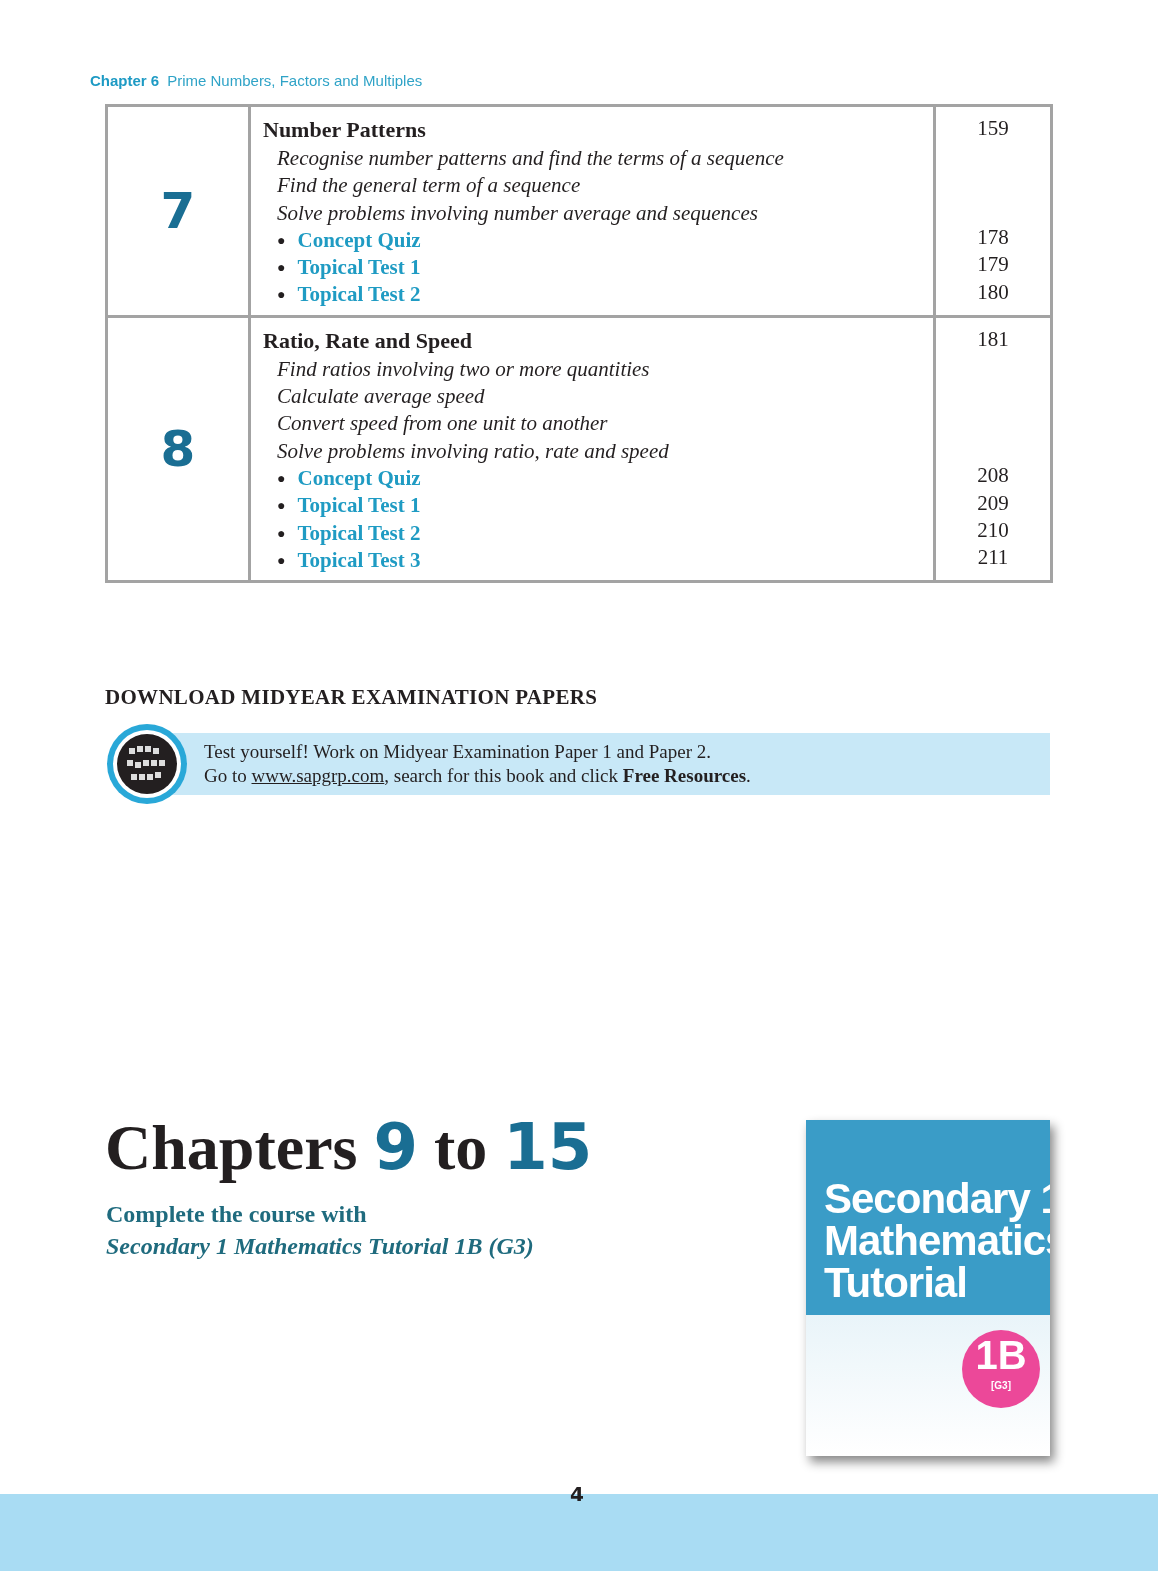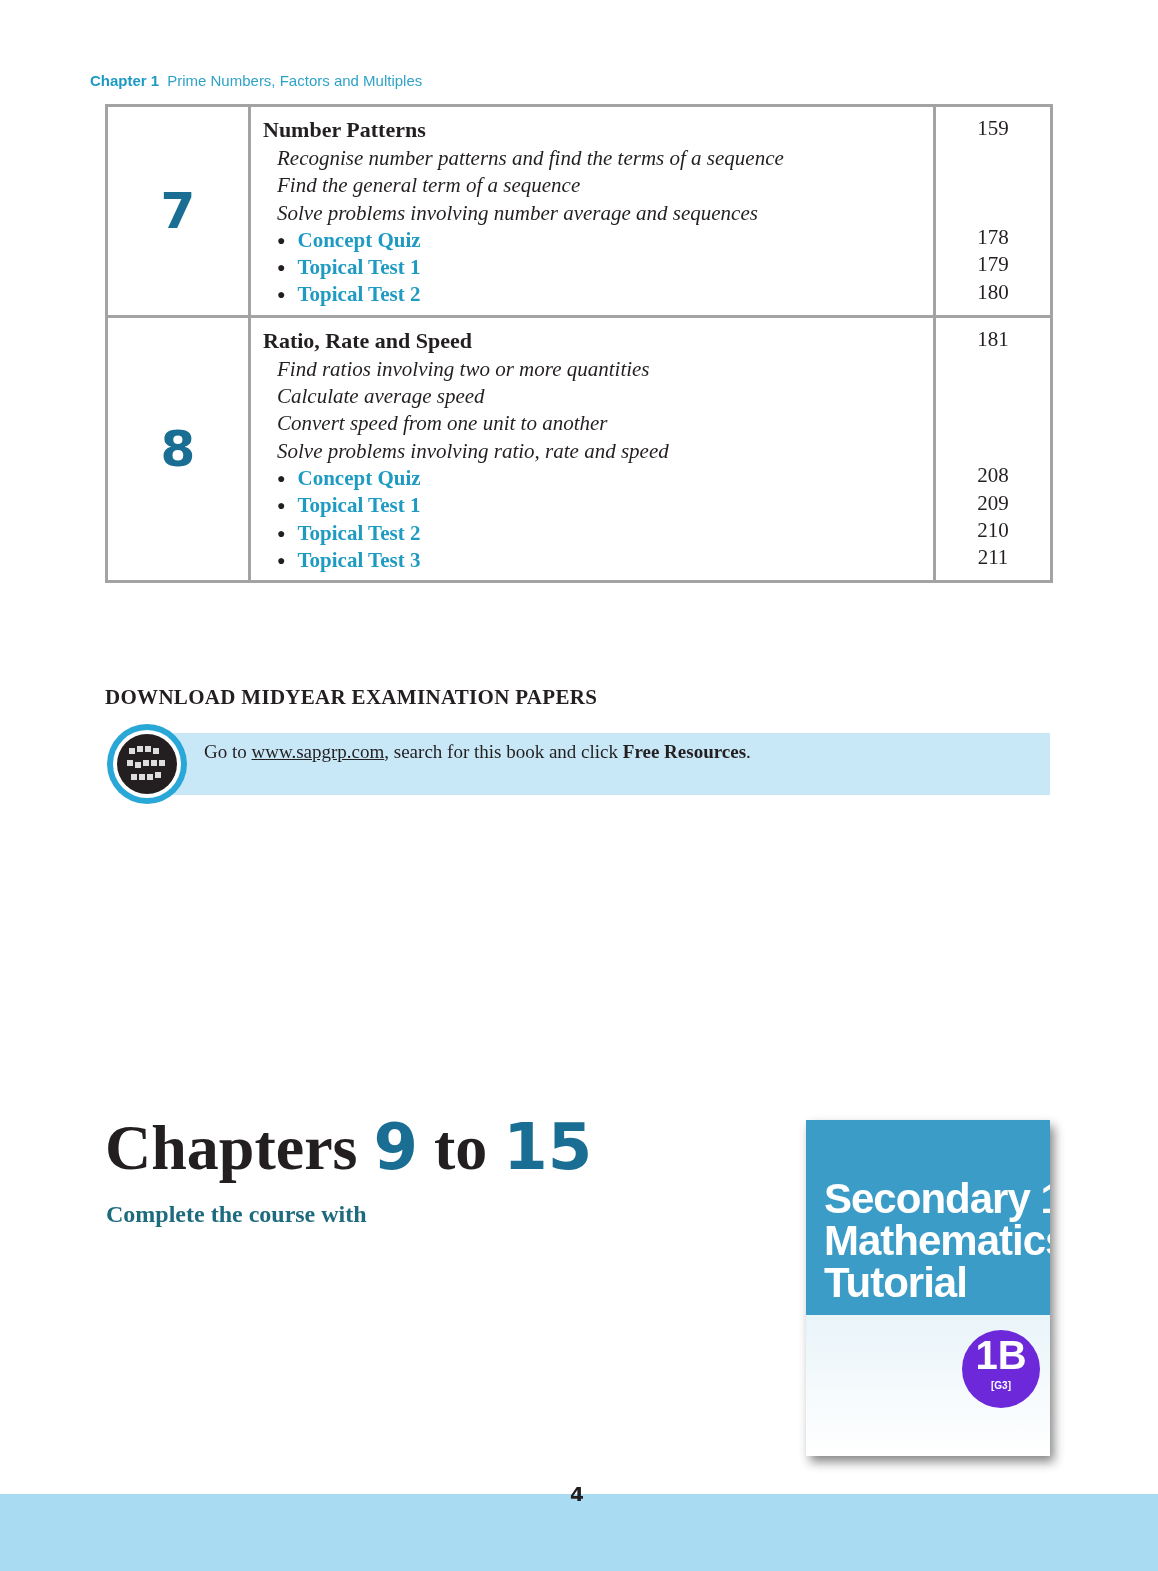--- a/index.html
+++ b/index.html
@@ -23,29 +23,29 @@
   .dl-text{position:absolute;left:204px;top:740px;font-size:19px;line-height:24px;}
   .dl-text a{color:#231f20;}
   .dl-icon{position:absolute;left:105px;top:722px;width:84px;height:84px;}
   .big{position:absolute;left:105px;top:1110px;font-size:64px;font-weight:bold;}
   .big .n{font-family:"DejaVu Sans",sans-serif;color:#1a6e93;}
   .sub{position:absolute;left:106px;top:1198px;font-size:24px;font-weight:bold;color:#1f6b7e;line-height:32px;}
   .sub i{display:block;}
   .cover{position:absolute;left:806px;top:1120px;width:244px;height:336px;background:#3a9cc7;box-shadow:4px 6px 10px #888;font-family:"Liberation Sans",sans-serif;color:#fff;overflow:hidden;}
   .cover .t{position:absolute;left:18px;top:58px;font-size:42px;font-weight:bold;line-height:42px;letter-spacing:-1px;}
   .cover .low{position:absolute;left:0;top:195px;width:244px;height:141px;background:linear-gradient(#e9f4f9,#ffffff);}
-  .cover .badge{position:absolute;left:156px;top:210px;width:78px;height:78px;border-radius:50%;background:#6d28d9;text-align:center;font-size:40px;font-weight:bold;line-height:50px;}
+  .cover .badge{position:absolute;left:156px;top:210px;width:78px;height:78px;border-radius:50%;background:#ec4899;text-align:center;font-size:40px;font-weight:bold;line-height:50px;}
   .cover .badge small{display:block;font-size:10px;line-height:12px;}
   .footer{position:absolute;left:0;top:1494px;width:1158px;height:77px;background:#a9dcf3;}
   .pageno{position:absolute;left:570px;top:1482px;font-family:"DejaVu Sans",sans-serif;font-weight:bold;font-size:20px;}
 </style>
 </head>
 <body>
 
-<div class="running"><b>Chapter 1</b><span>Prime Numbers, Factors and Multiples</span></div>
+<div class="running"><b>Chapter 6</b><span>Prime Numbers, Factors and Multiples</span></div>
 
 <table class="toc">
  <tbody>
       <tr>
   <td class="num">7</td>
   <td class="body">
    <div class="ttl">Number Patterns</div>
    <div class="obj">Recognise number patterns and find the terms of a sequence</div>
    <div class="obj">Find the general term of a sequence</div>
    <div class="obj">Solve problems involving number average and sequences</div>
@@ -107,25 +107,26 @@
       <rect x="38" y="38" width="6" height="6"></rect>
       <rect x="46" y="38" width="6" height="6"></rect>
       <rect x="54" y="38" width="6" height="6"></rect>
       <rect x="26" y="52" width="6" height="6"></rect>
       <rect x="34" y="52" width="6" height="6"></rect>
       <rect x="42" y="52" width="6" height="6"></rect>
       <rect x="50" y="50" width="6" height="6"></rect>
     </g>
 </svg>
 <div class="dl-text">
+ <div>Test yourself! Work on Midyear Examination Paper 1 and Paper 2.</div>
  <div><span>Go to </span><a href="#">www.sapgrp.com</a><span>, search for this book and click </span><b>Free Resources</b><span>.</span></div>
 </div>
 
 <div class="big"><span>Chapters </span><span class="n">9</span><span> to </span><span class="n">15</span></div>
-<div class="sub"><span>Complete the course with</span></div>
+<div class="sub"><span>Complete the course with</span><i>Secondary 1 Mathematics Tutorial 1B (G3)</i></div>
 
 <div class="cover">
  <div class="t">Secondary 1 Mathematics Tutorial</div>
  <div class="low"></div>
  <div class="badge"><span>1B</span><small>[G3]</small></div>
 </div>
 
 <div class="footer"></div>
 <div class="pageno">4</div>
 

